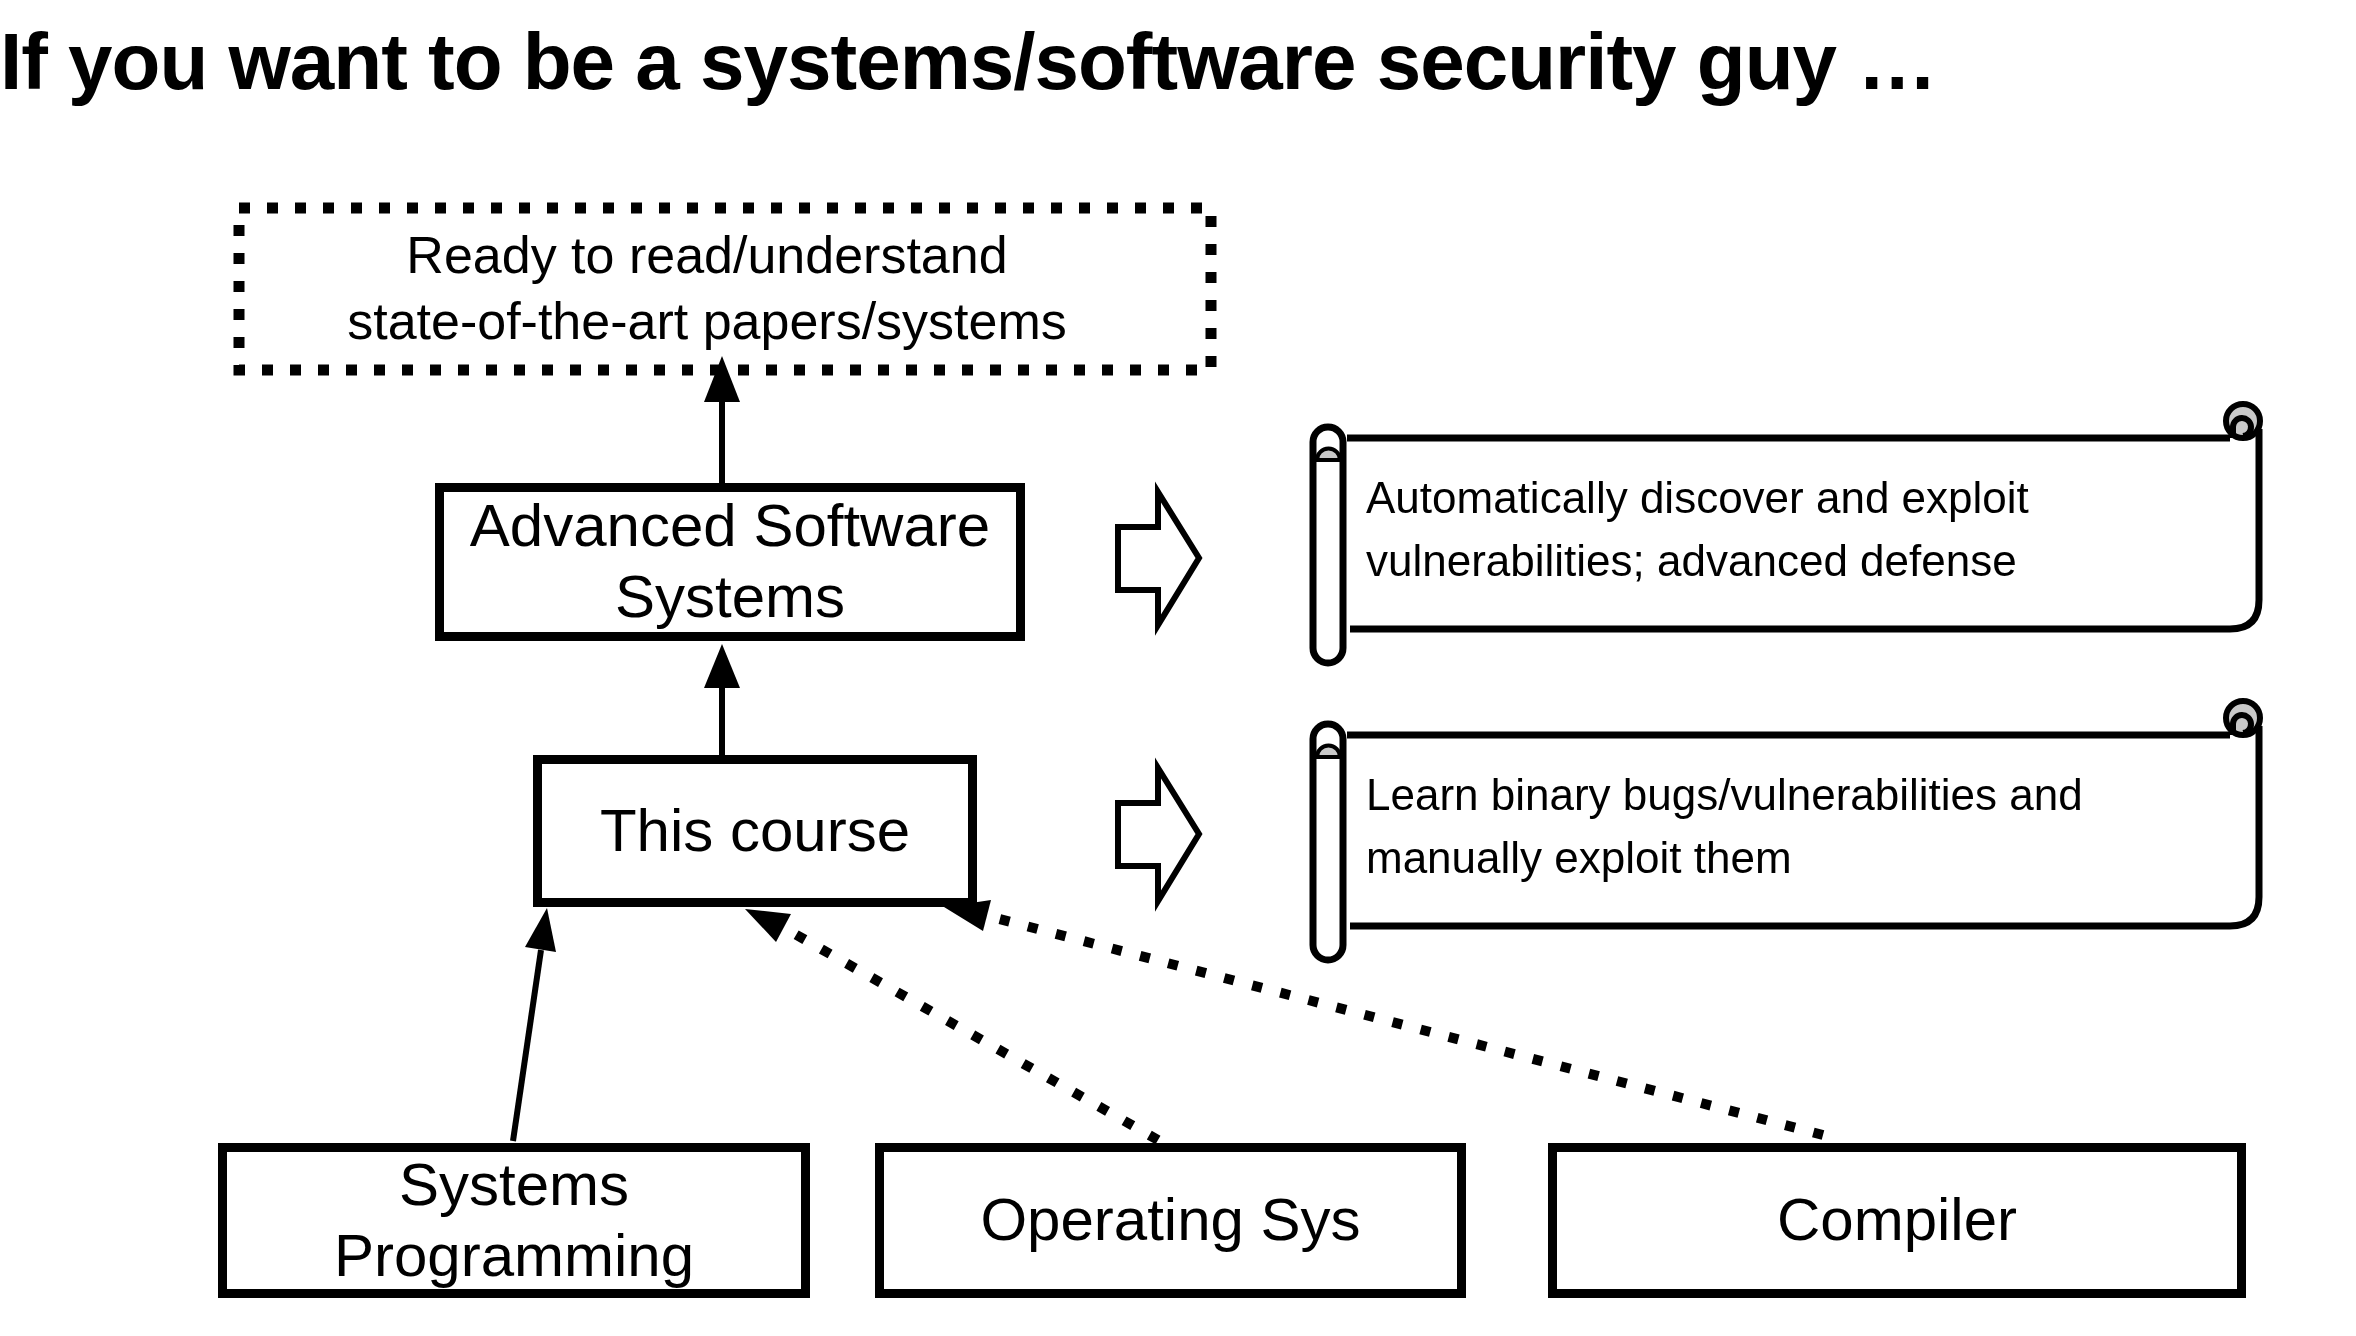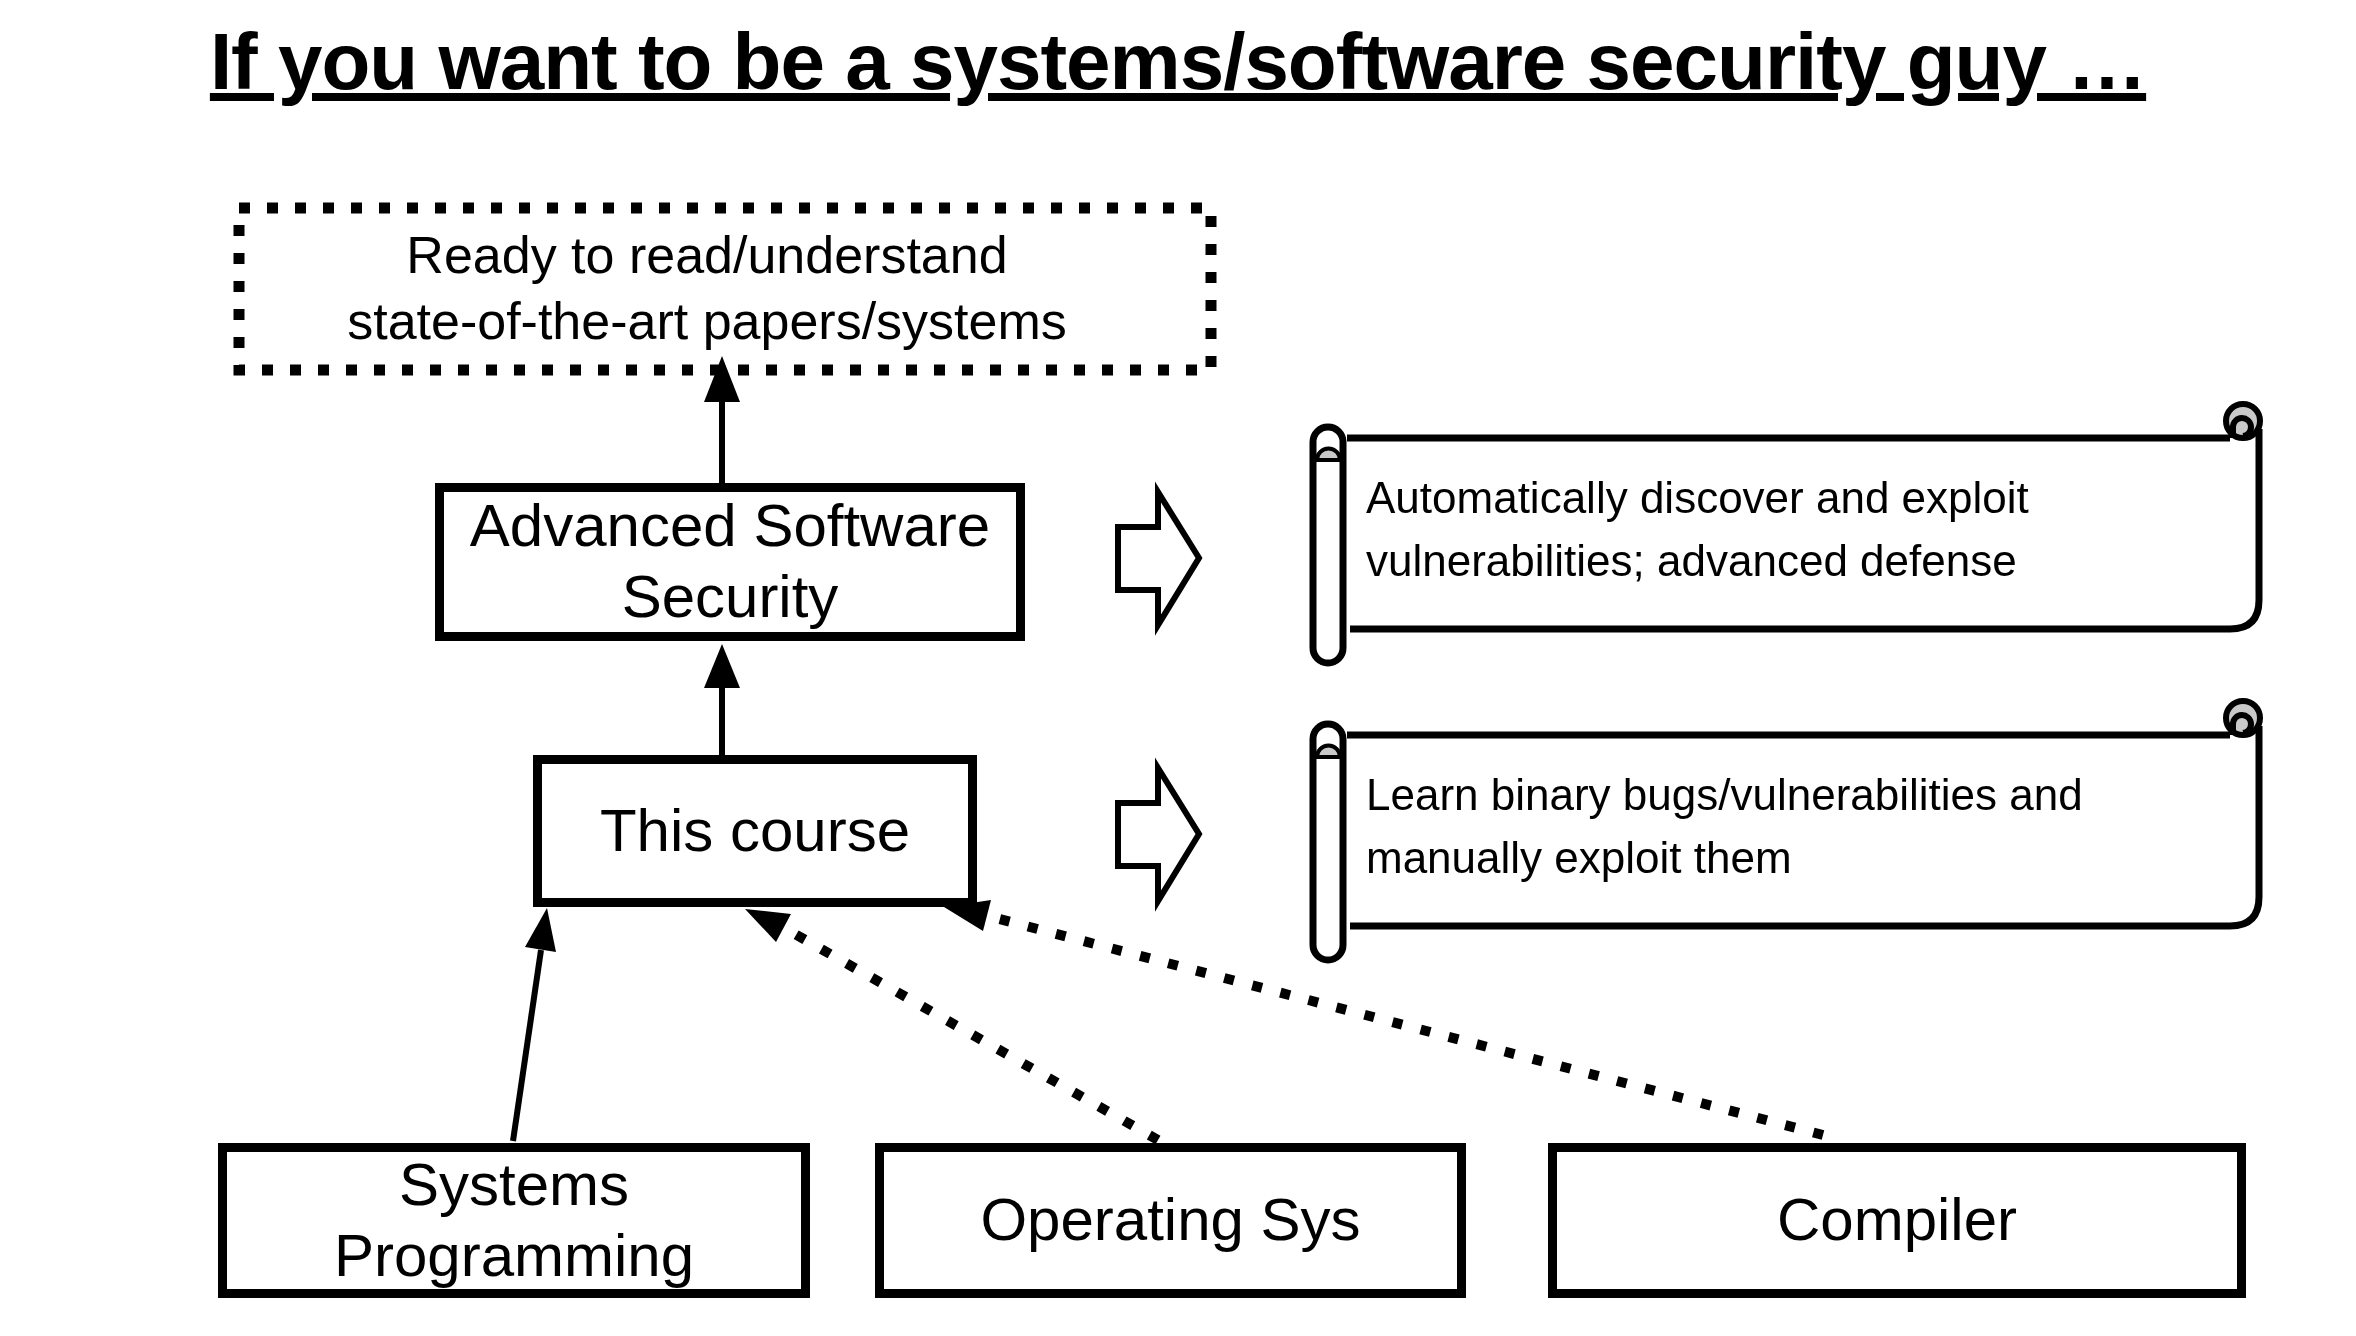--- a/index.html
+++ b/index.html
@@ -8,26 +8,25 @@
     width: 2356px;
     height: 1336px;
     background: #ffffff;
     font-family: "Liberation Sans", "DejaVu Sans", sans-serif;
     color: #000000;
     overflow: hidden;
   }
   .title {
     position: absolute;
     left: 0; right: 0; top: 16px;
-    text-align: center;
+    text-align: left;
     font-size: 80px;
     font-weight: bold;
     letter-spacing: -1px;
     white-space: pre-line;
-    text-decoration: underline;
   }
   .overlay {
     position: absolute;
     left: 0; top: 0;
     width: 2356px; height: 1336px;
   }
   .node {
     position: absolute;
     box-sizing: border-box;
     background: #ffffff;
@@ -117,21 +116,21 @@
       <rect x="1313" y="427" width="30" height="236" rx="15" fill="#ffffff" stroke="#000000" stroke-width="7"></rect>
       <path d="M1317 460 A11.5 11.5 0 1 1 1340 460 Z" fill="#c9c9c9" stroke="#000000" stroke-width="4"></path>
     </g>
     <use href="#scrollShape" xlink:href="#scrollShape" transform="translate(0,297)"></use>
   </svg>
 
   <div class="goal">Ready to read/understand
 state-of-the-art papers/systems</div>
 
   <div class="node advanced">Advanced Software
-Security</div>
+Systems</div>
 
   <div class="node course">This course</div>
 
   <div class="node sysprog">Systems
 Programming</div>
 
   <div class="node opsys">Operating Sys</div>
 
   <div class="node compiler">Compiler</div>
 

